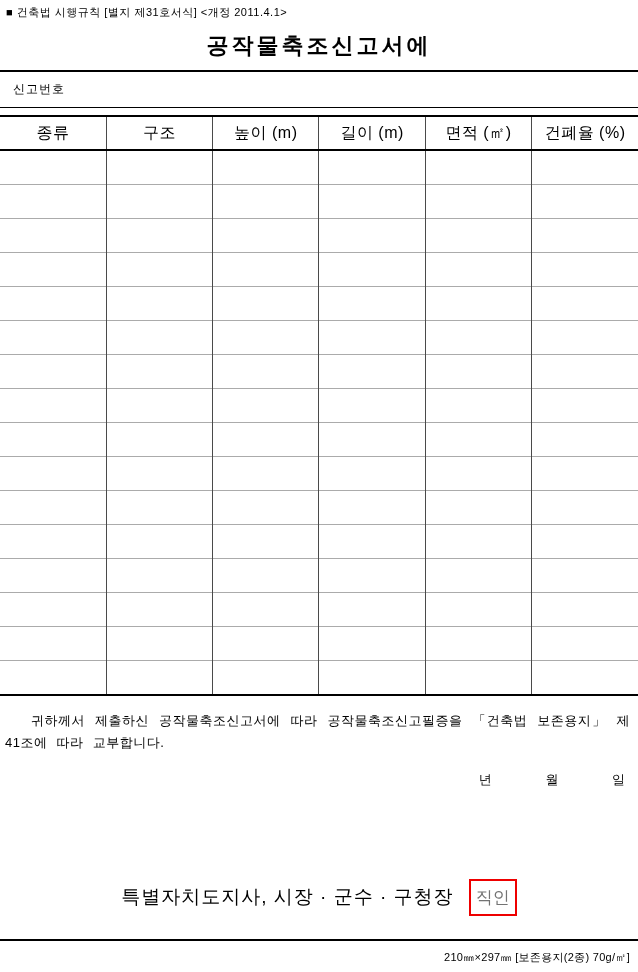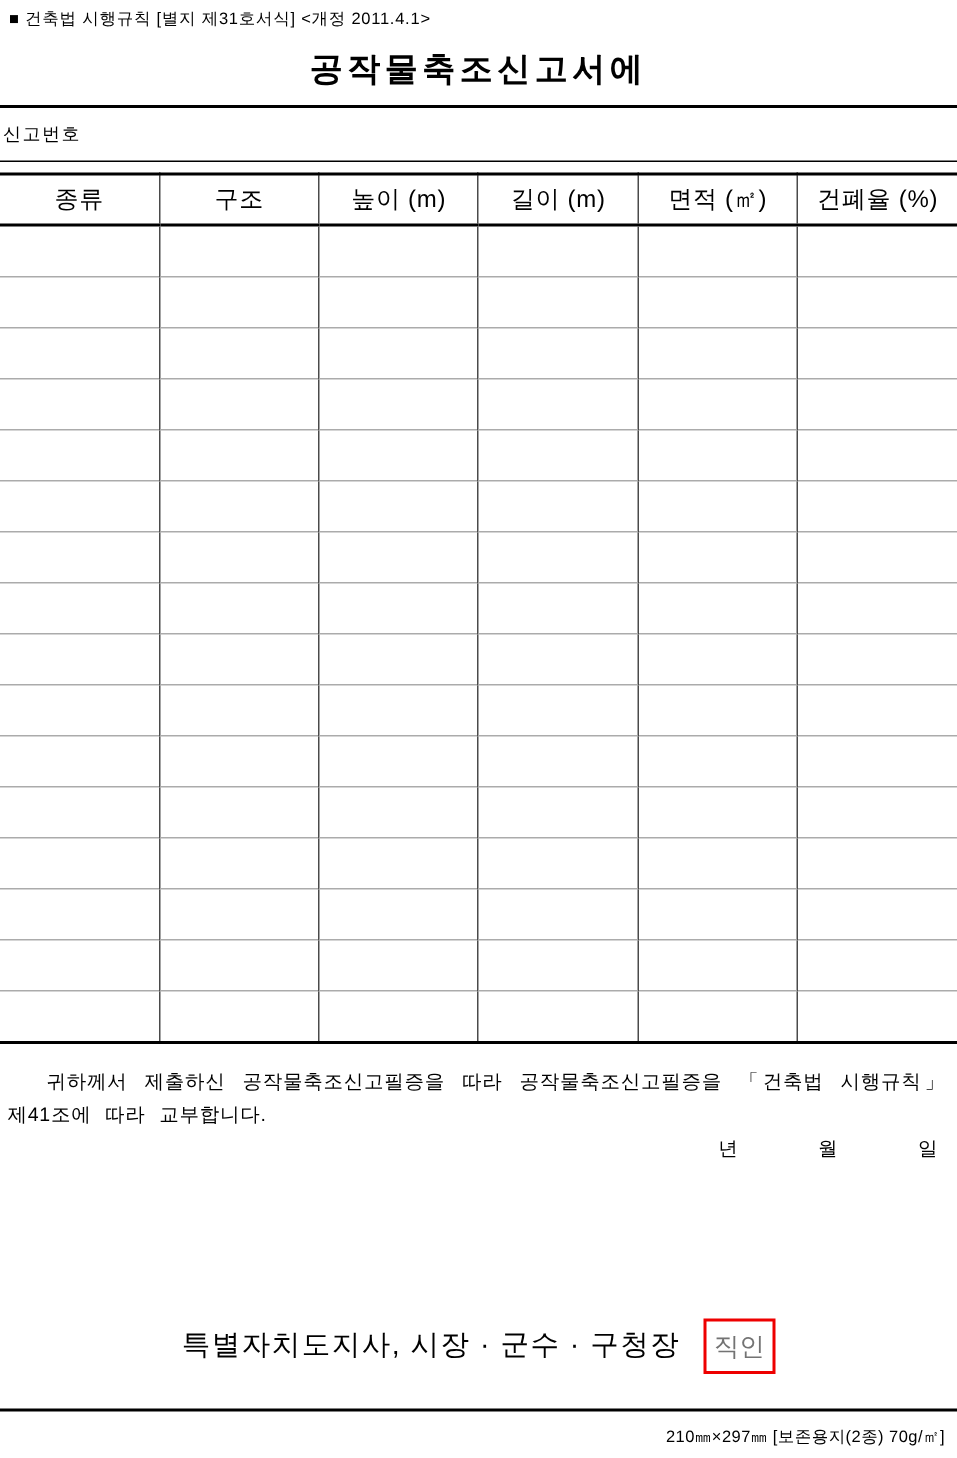--- a/index.html
+++ b/index.html
@@ -29,21 +29,21 @@
 
   
   .info {
     margin-top: 9px;
     border-top: 2px solid #000;
   }
   .info-row {
     height: 32px;
     display: flex;
     align-items: center;
-    padding-left: 2px;
+    padding-left: 13px;
     font-size: 12px;
     border-bottom: 1px solid #000;
     letter-spacing: 1px;
   }
   .info-row:first-child { height: 35px; }
 
   .gap { height: 7px; }
 
   
   table.stable {
@@ -84,21 +84,21 @@
     padding: 0 8px 0 5px;
     font-size: 13px;
     line-height: 22px;
     text-align: justify;
     text-indent: 26px;
     word-spacing: 5px;
     letter-spacing: 0.5px;
   }
 
   .date-line {
-    margin-top: 3px;
+    margin-top: 17px;
     text-align: right;
     font-size: 13px;
     padding-right: 13px;
   }
   .date-line span { margin-left: 50px; }
 
   .issuer-line {
     position: absolute;
     top: 879px;
     left: 0;
@@ -287,21 +287,21 @@
         <td></td>
         <td></td>
         <td></td>
         <td></td>
         <td></td>
         <td></td>
       </tr>
     </tbody>
 </table>
 
-<div class="body-text">귀하께서 제출하신 공작물축조신고필증을 따라 공작물축조신고필증을 「건축법 시행규칙」 제41조에 따라 교부합니다.</div>
+<div class="body-text">귀하께서 제출하신 공작물축조신고서에 따라 공작물축조신고필증을 「건축법 보존용지」 제41조에 따라 교부합니다.</div>
 
 <div class="date-line">
   <span>년</span>
   <span>월</span>
   <span>일</span>
 </div>
 
 <div class="issuer-line">
   <span>특별자치도지사, 시장 · 군수 · 구청장</span>
   <span class="seal" style="color: #737373; border-color: rgb(238, 0, 0);">직인</span>

